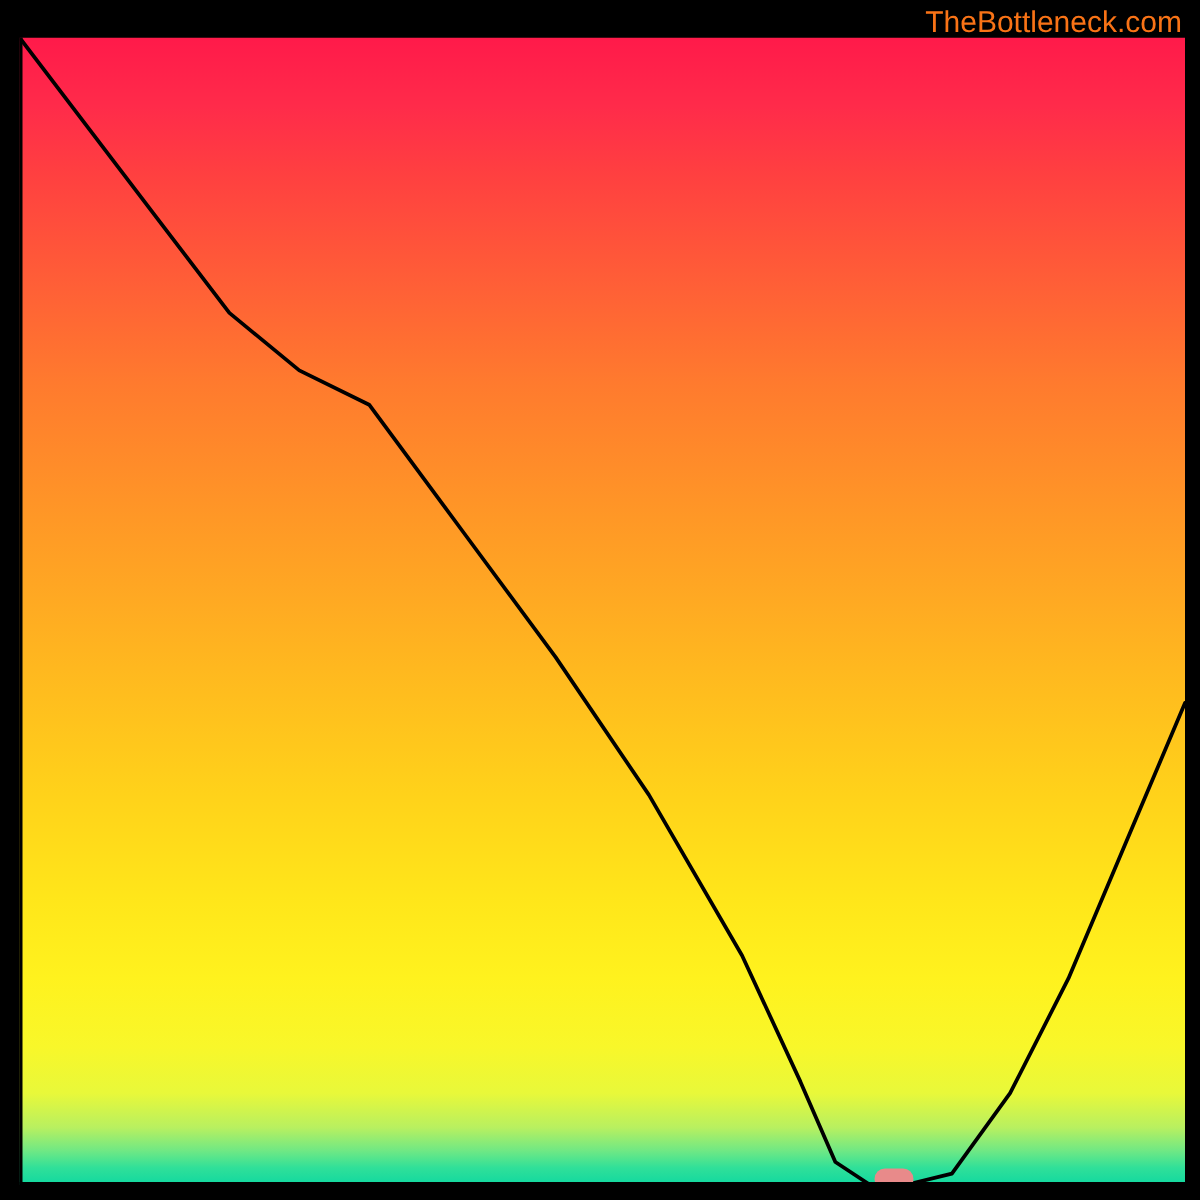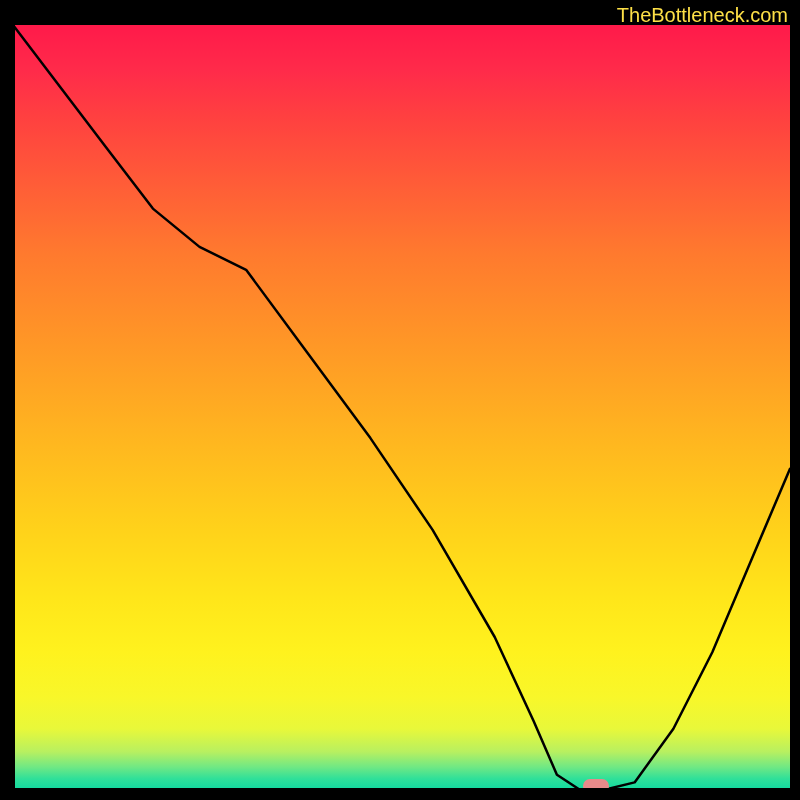--- a/index.html
+++ b/index.html
@@ -7,21 +7,21 @@
     width: 800px;
     height: 800px;
     background: #000;
     position: relative;
     font-family: Arial, sans-serif;
   }
   .watermark {
     position: absolute;
     top: 4px;
     right: 12px;
-    color: #fde047;
+    color: #f97316;
     font-size: 20px;
     font-weight: 500;
     z-index: 10;
   }
   .plot-area {
     position: absolute;
     left: 13px;
     top: 25px;
     width: 777px;
     height: 765px;

